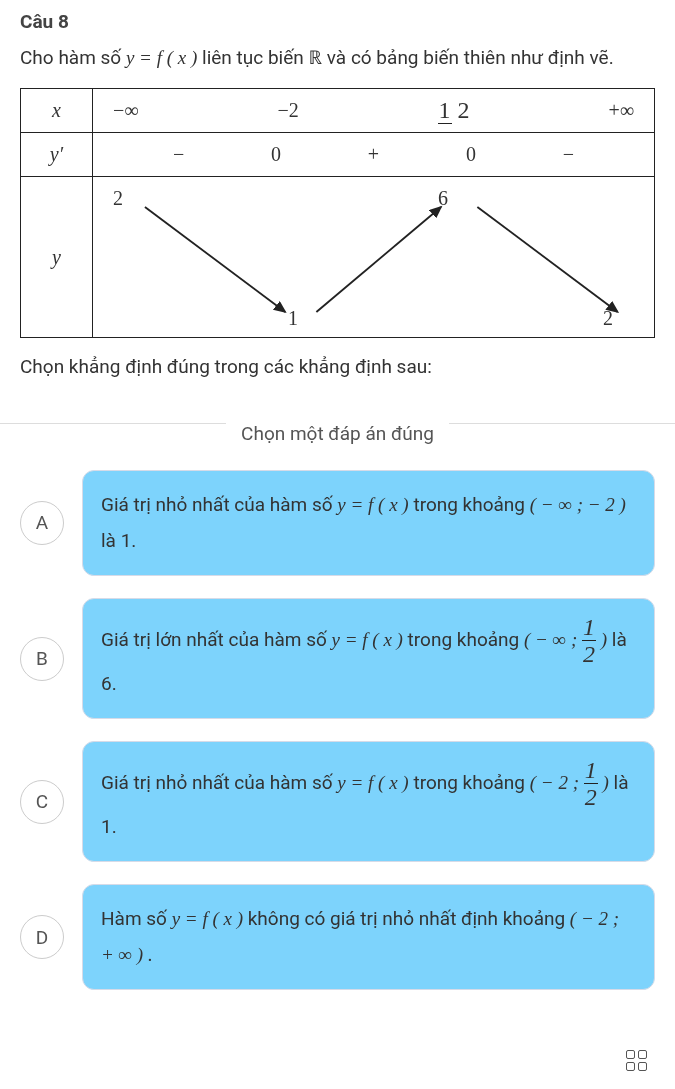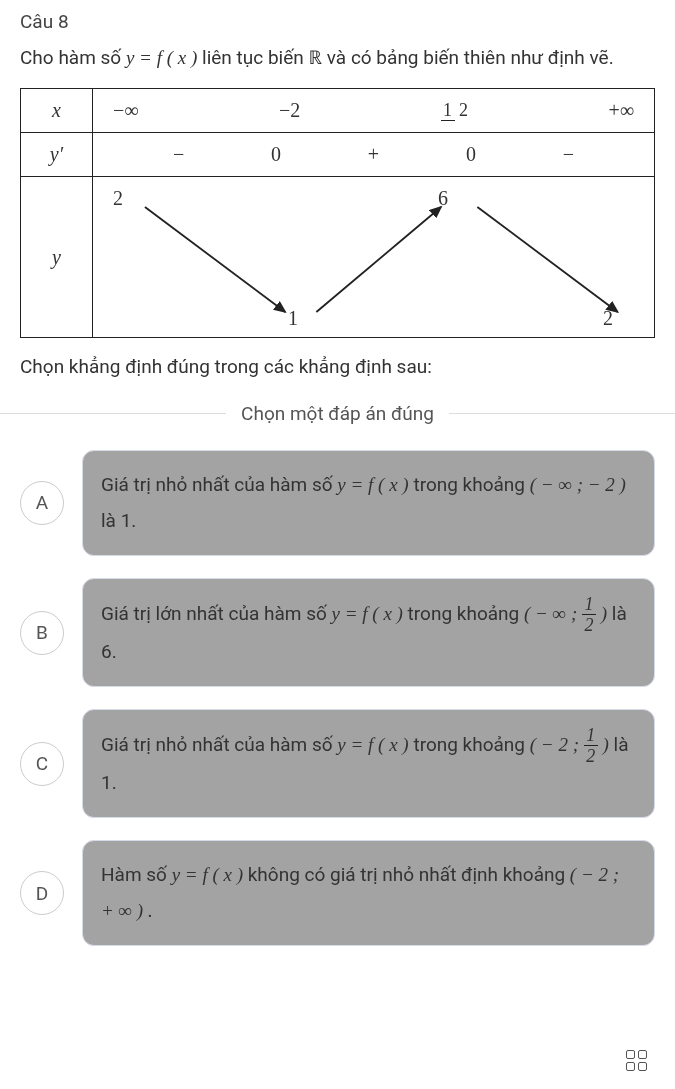--- a/index.html
+++ b/index.html
@@ -5,21 +5,21 @@
     * { box-sizing: border-box; margin: 0; padding: 0; }
     body {
       font-family: -apple-system, BlinkMacSystemFont, 'Segoe UI', Roboto, sans-serif;
       background: #fff;
       width: 675px;
       padding: 10px 20px;
       color: #333;
       font-size: 19px;
     }
     .header-title {
-      font-weight: 400;
+      font-weight: 700;
       color: #444;
       margin-bottom: 10px;
     }
     .intro {
       line-height: 1.6;
       color: #333;
       margin-bottom: 15px;
     }
     .intro .math-var { font-style: italic; font-family: 'Times New Roman', serif; }
     .intro .real-r { font-family: 'Times New Roman', serif; }
@@ -54,21 +54,21 @@
       font-size: 20px;
     }
     .values-cell span { display: inline-block; }
     
     .frac {
       display: inline-flex;
       flex-direction: column;
       align-items: center;
       vertical-align: middle;
       line-height: 1;
-      font-size: 18px;
+      font-size: 24px;
     }
     .frac .num { padding-bottom: 1px; border-bottom: 1.5px solid #222; min-width: 14px; text-align: center; }
     .frac .den { padding-top: 1px; }
 
     .y-row {
       position: relative;
       height: 160px;
     }
     .y-label {
       width: 72px;
@@ -114,20 +114,21 @@
     .instruction-row::after {
       content: '';
       flex: 1;
       height: 1px;
       background: #ddd;
     }
     .instruction-text {
       padding: 0 15px;
       color: #555;
       font-size: 19px;
+      margin-top: 20px;
     }
 
     .choice {
       display: flex;
       align-items: center;
       margin-bottom: 22px;
       gap: 18px;
     }
     .choice-letter {
       width: 44px;
@@ -142,21 +143,21 @@
       flex-shrink: 0;
       background: #fff;
     }
     .choice-body {
       flex: 1;
       border: 1.5px solid #d6dbe8;
       border-radius: 12px;
       padding: 16px 18px;
       line-height: 1.9;
       color: #333;
-      background: #a3a3a3;
+      background: #7dd3fc;
     }
     .choice-body .mi { font-style: italic; font-family: 'Times New Roman', serif; }
     
     .bottom-icon {
       position: fixed;
       bottom: 15px;
       right: 25px;
       width: 28px;
       height: 28px;
       display: flex;

